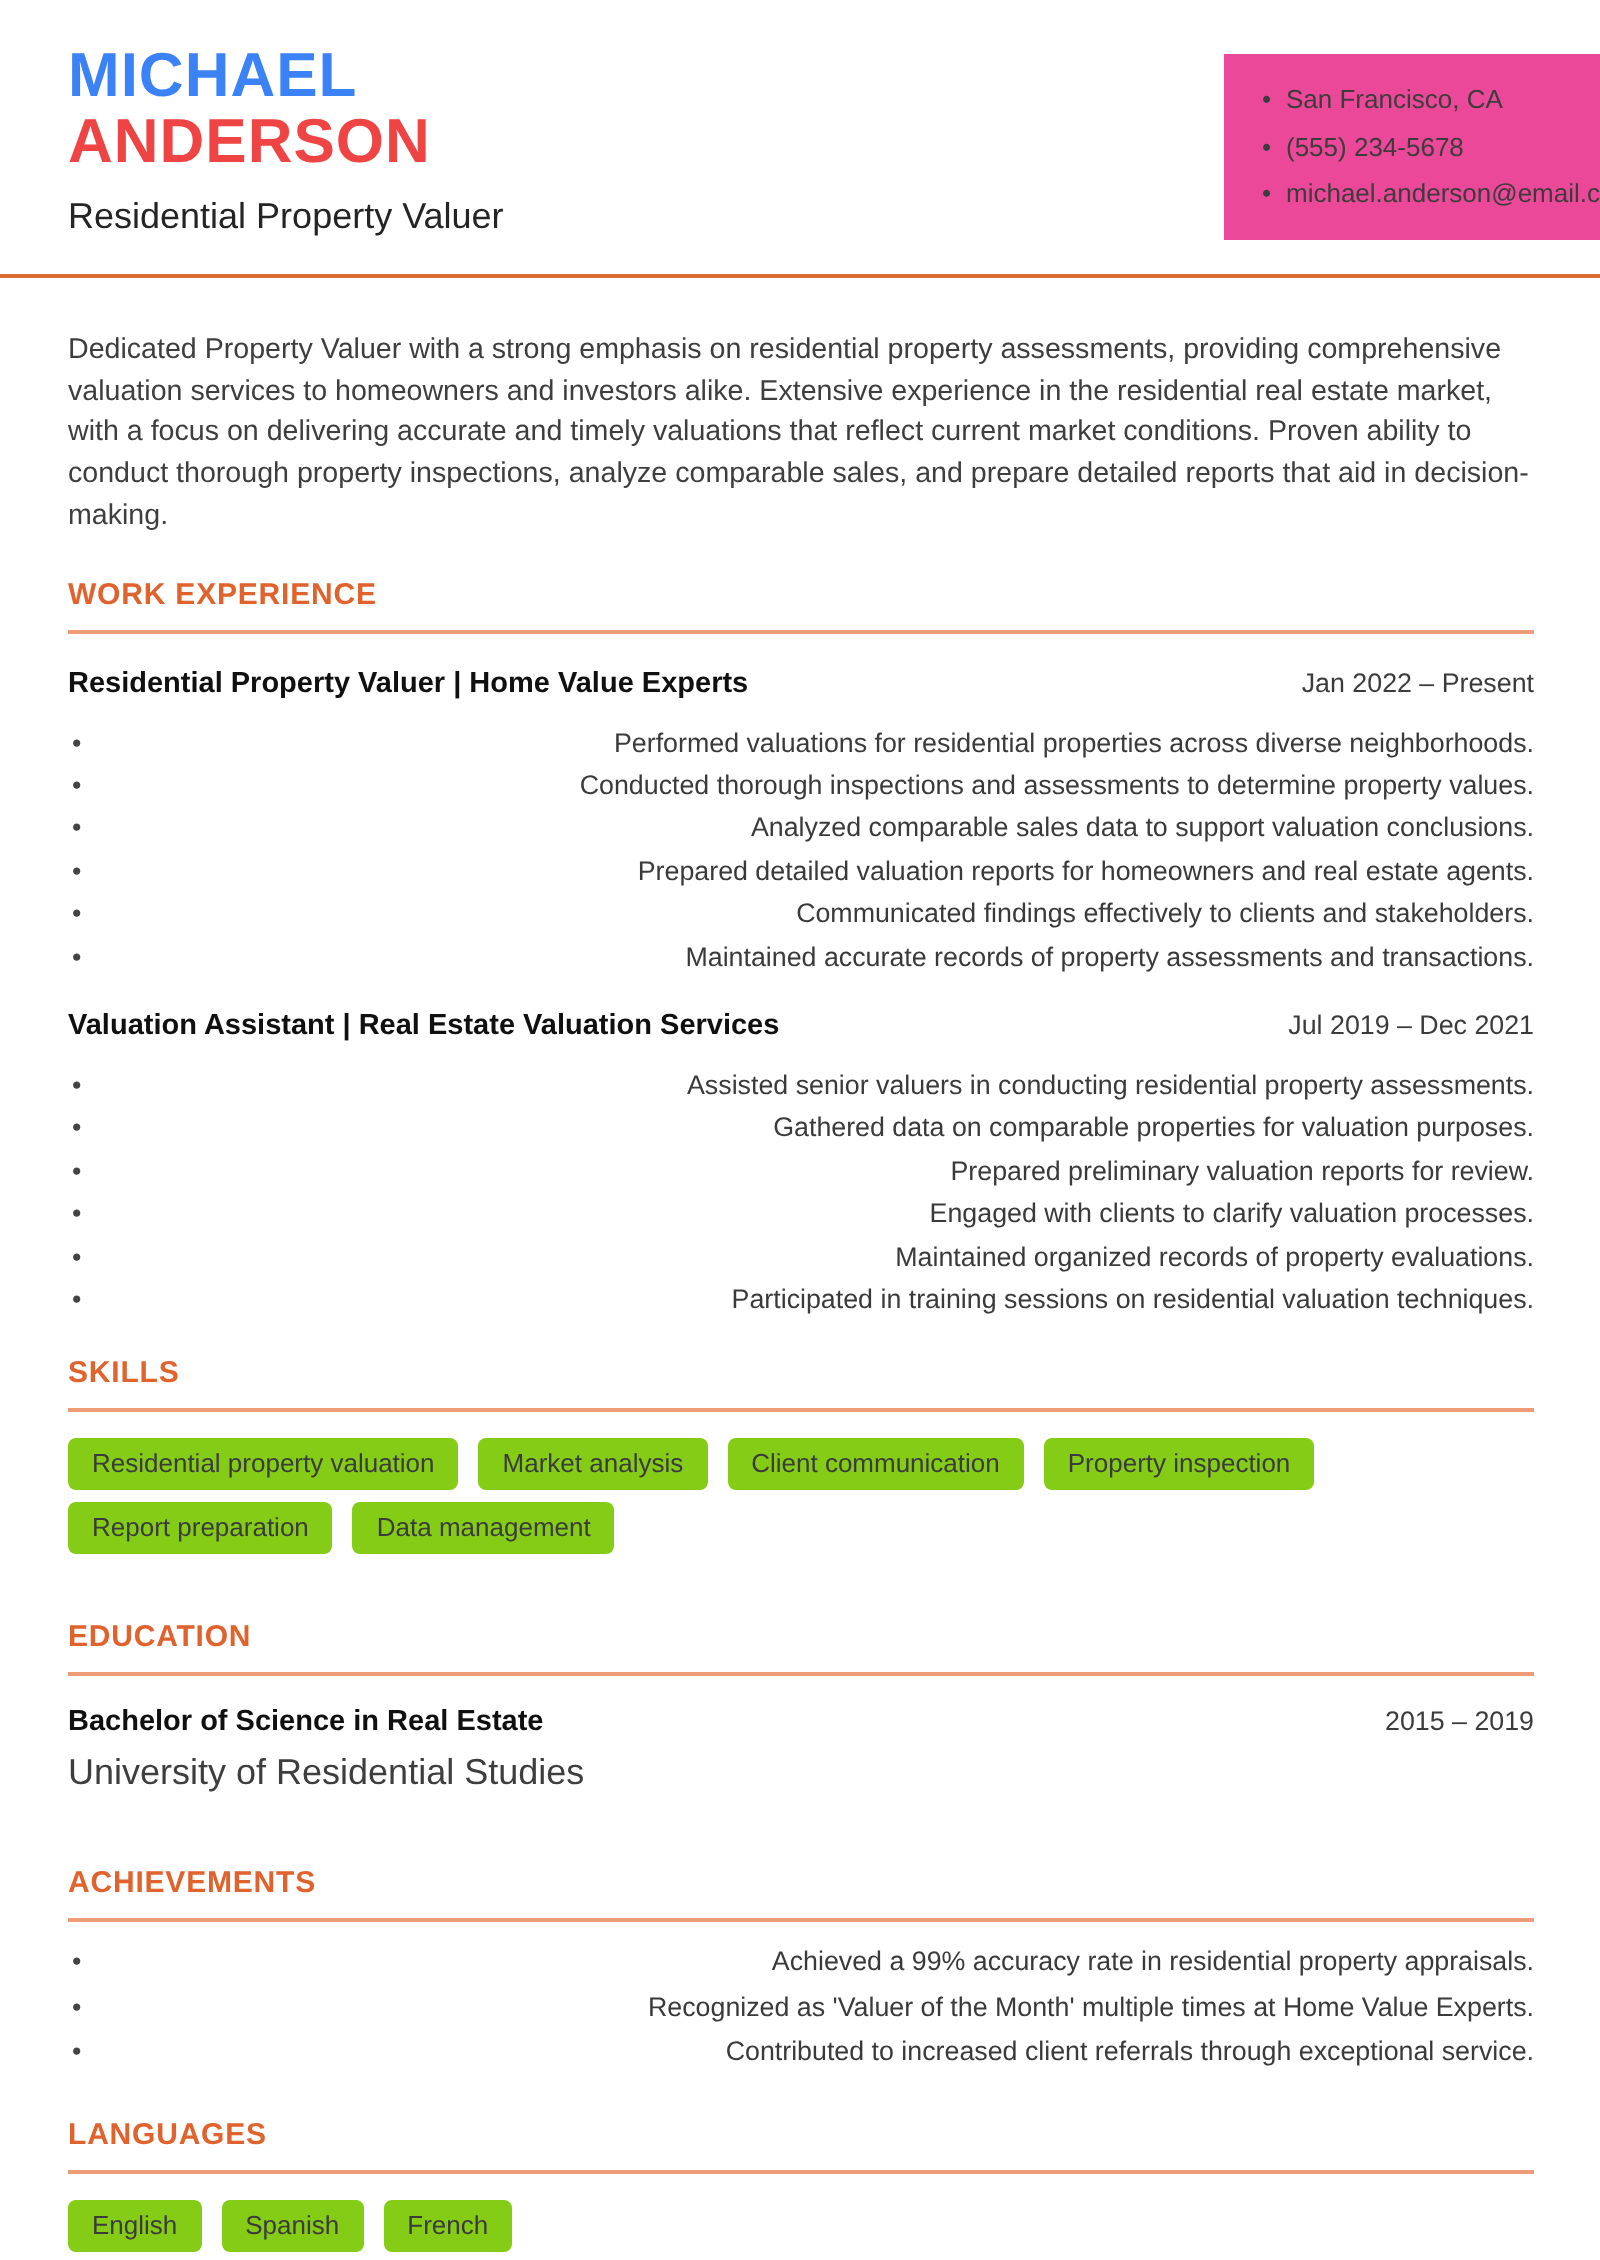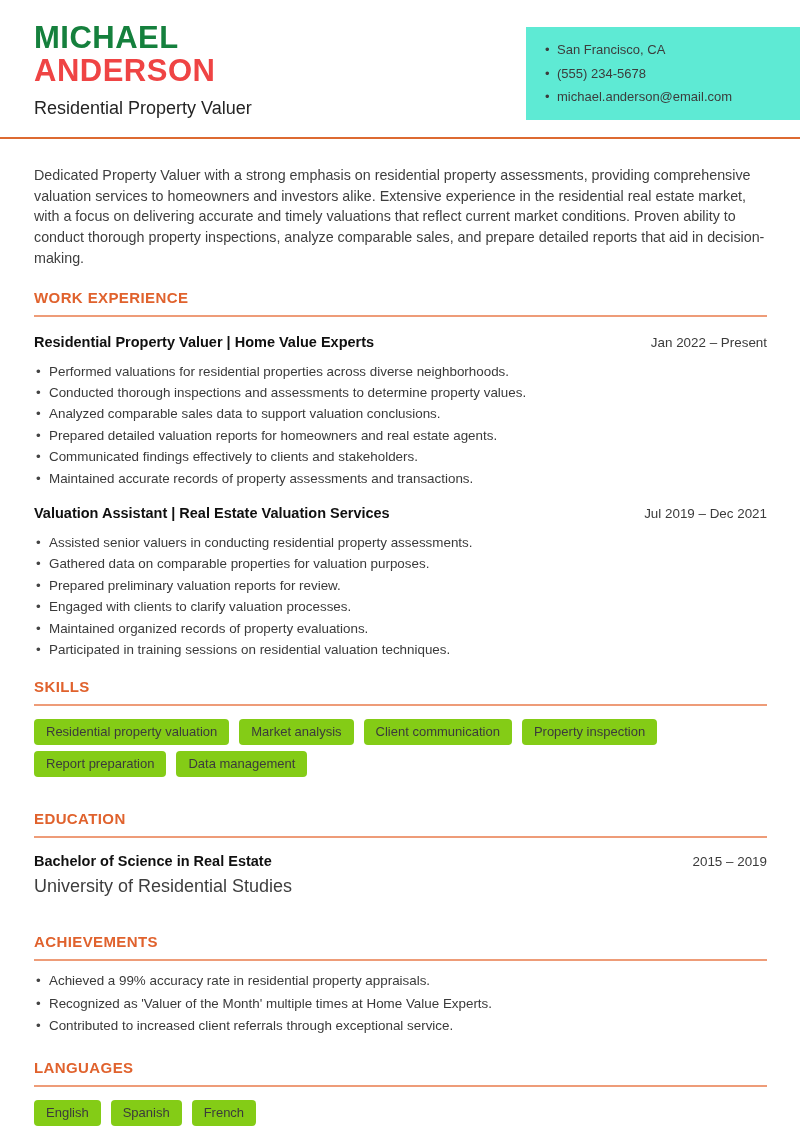--- a/index.html
+++ b/index.html
@@ -14,28 +14,28 @@
   }
 
   
   .header {
     position: relative;
     height: 139px;
     border-bottom: 2px solid #dd6a31;
   }
   .name-block { position: absolute; left: 34px; top: 21px; }
   .name-line { display: block; font-size: 31px; font-weight: 700; letter-spacing: 0.5px; line-height: 33px; }
-  .first-name { color: #15803d; }
+  .first-name { color: #3b82f6; }
   .last-name  { color: #ef4444; }
   .job-title-sub { position: absolute; left: 34px; top: 98px; font-size: 18px; color: #242424; }
 
   .contact-card {
     position: absolute; top: 27px; right: 0;
-    width: 274px; min-height: 86px;
-    background: #5eead4;
+    width: 188px; min-height: 86px;
+    background: #ec4899;
     padding: 11px 14px 11px 19px;
   }
   .contact-list { margin: 0; padding: 0; list-style: none; }
   .contact-list li {
     font-size: 13px; color: #3c3c3c; line-height: 23.5px;
     position: relative; padding-left: 12px;
   }
   .contact-list li::before {
     content: "•"; position: absolute; left: 0; color: #3c3c3c;
   }
@@ -61,21 +61,21 @@
   .sec-languages { margin-top: 21px; }
 
   .job { margin-top: 16px; }
   .job + .job { margin-top: 15px; }
   .row-split {
     display: flex; justify-content: space-between; align-items: baseline;
   }
   .entry-title { font-size: 14.5px; font-weight: 700; color: #101010; line-height: 19px; }
   .entry-dates { font-size: 13.4px; color: #3b3b3b; white-space: nowrap; }
 
-  ul.bullets { margin: 9px 0 0 0; padding: 0; list-style: none; }
+  ul.bullets { margin: 9px 0 0 0; padding: 0; list-style: none; text-align: right; }
   ul.bullets li {
     font-size: 13.4px; color: #3a3a3a; line-height: 21.4px;
     position: relative; padding-left: 15px;
   }
   ul.bullets.wide li { line-height: 22.5px; }
   ul.bullets li::before {
     content: "•"; position: absolute; left: 2px; color: #444444;
   }
 
   .tags { display: flex; flex-wrap: wrap; gap: 6px 10px; margin-top: 13px; }

